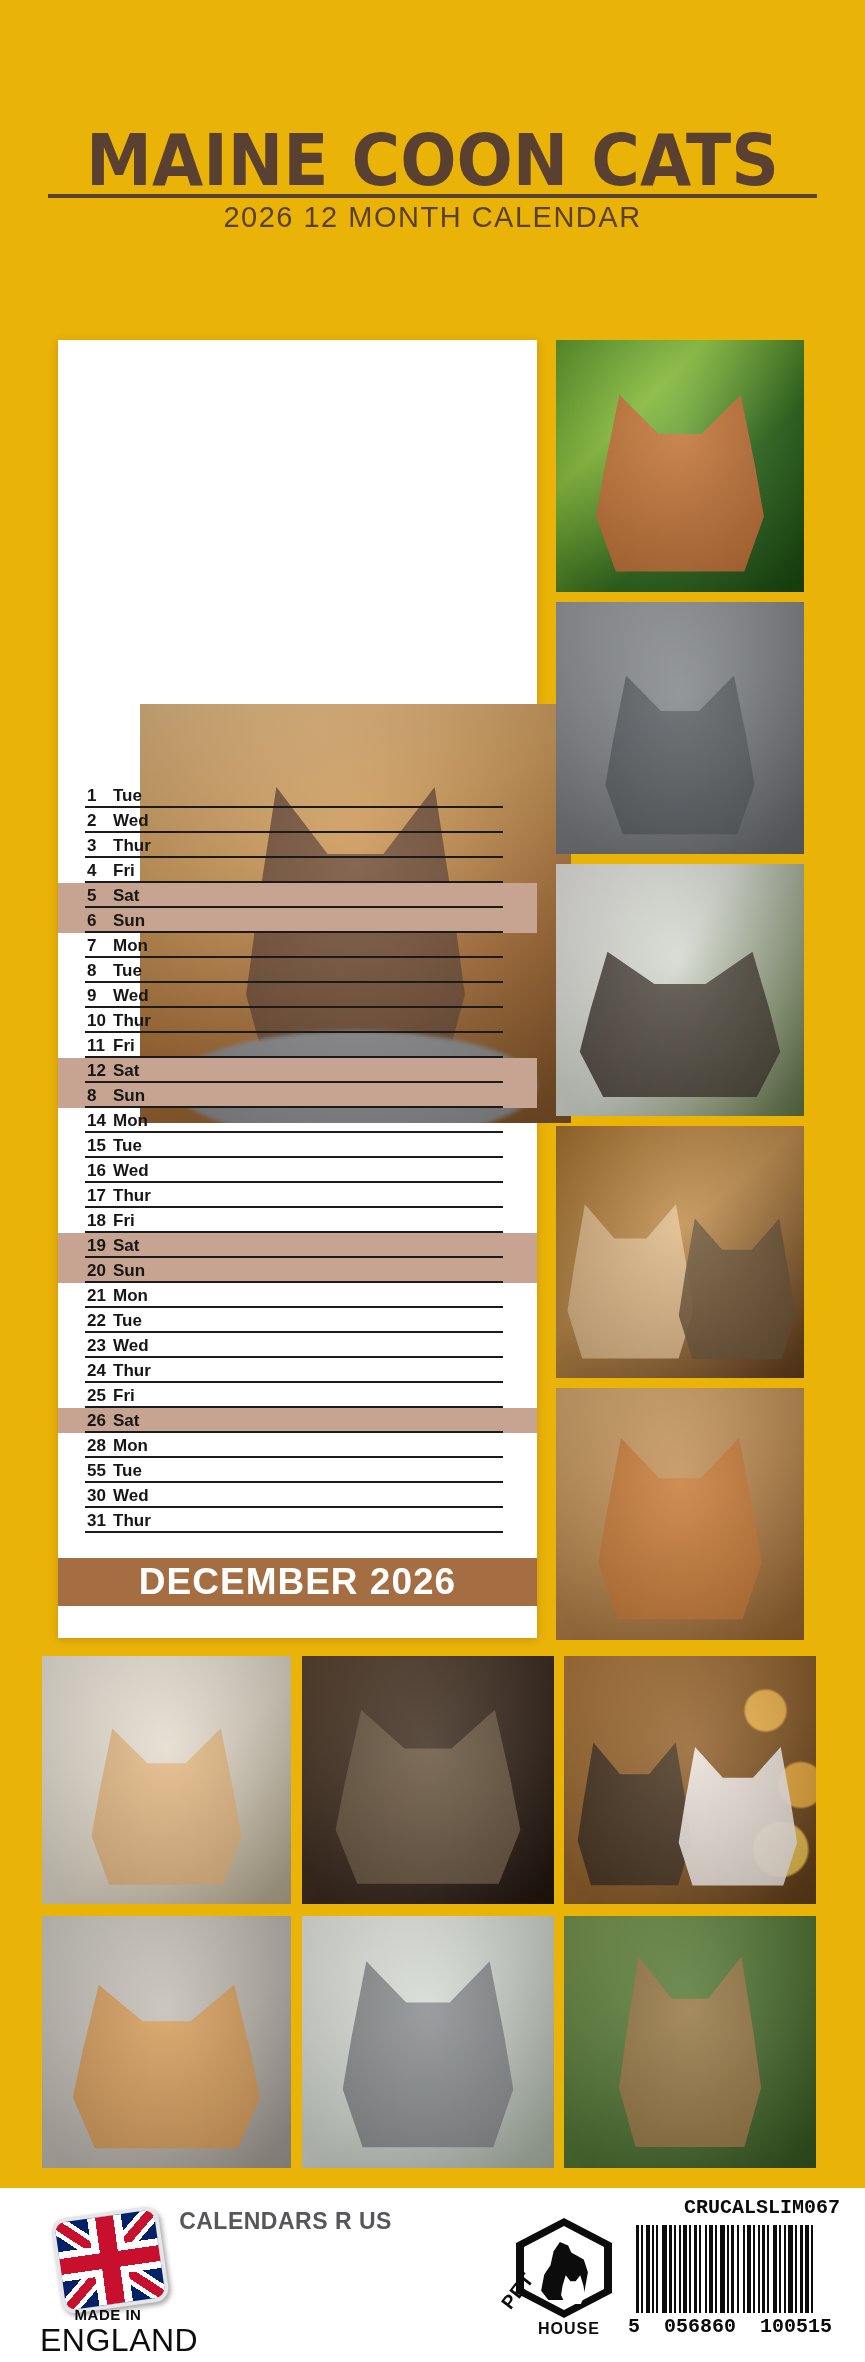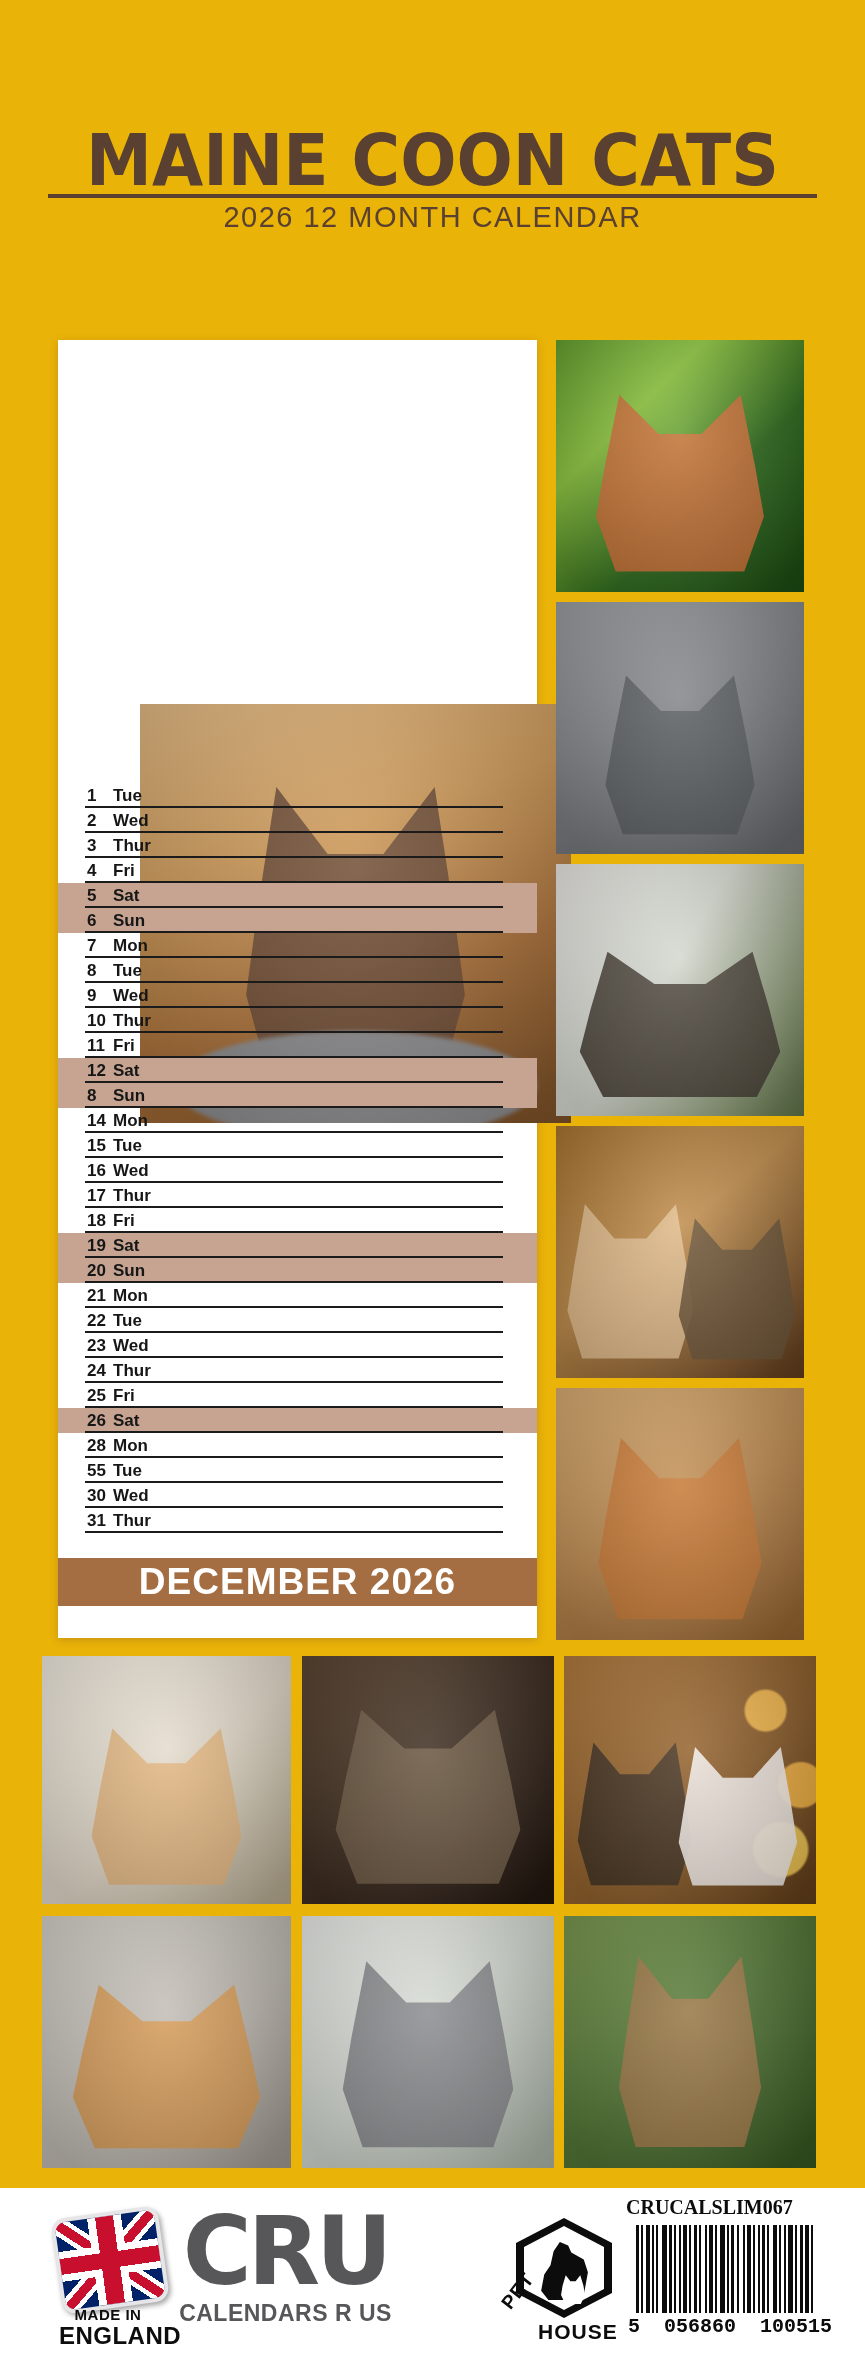--- a/index.html
+++ b/index.html
@@ -92,42 +92,42 @@
         linear-gradient(to right,transparent 41%,#C8102E 41% 59%,transparent 59%),
         linear-gradient(to bottom,transparent 41%,#C8102E 41% 59%,transparent 59%),
         linear-gradient(to right,transparent 33%,#ffffff 33% 67%,transparent 67%),
         linear-gradient(to bottom,transparent 33%,#ffffff 33% 67%,transparent 67%),
         linear-gradient(to bottom right,transparent 46.5%,#C8102E 46.5% 53.5%,transparent 53.5%),
         linear-gradient(to bottom left,transparent 46.5%,#C8102E 46.5% 53.5%,transparent 53.5%),
         linear-gradient(to bottom right,transparent 43%,#ffffff 43% 57%,transparent 57%),
         linear-gradient(to bottom left,transparent 43%,#ffffff 43% 57%,transparent 57%),
         #012169;}
   .made-in{position:absolute;left:0;top:118px;width:100%;font-size:15px;font-weight:700;letter-spacing:.5px;}
-  .england{position:absolute;left:0;top:134px;width:100%;font-size:24px;font-weight:700;letter-spacing:.5px;margin-left:12px;}
+  .england{position:absolute;left:0;top:134px;width:100%;font-size:32px;font-weight:400;letter-spacing:.5px;}
 
   .cru-block{position:absolute;left:178px;top:18px;width:215px;text-align:center;color:#57575a;}
   .cru-main{font-family:"DejaVu Sans","Liberation Sans",sans-serif;font-size:94px;line-height:.98;
             font-weight:900;letter-spacing:-4px;}
   .cru-sub{font-size:23px;font-weight:800;letter-spacing:.5px;margin-top:2px;white-space:nowrap;}
 
   .pethouse{position:absolute;left:512px;top:28px;width:104px;height:112px;color:#0c0c0c;}
   .hexagon{position:absolute;left:4px;top:2px;width:96px;height:100px;background:#0c0c0c;
            clip-path:polygon(50% 0,100% 25%,100% 75%,50% 100%,0 75%,0 25%);}
   .hexagon-inner{position:absolute;left:12px;top:10px;width:80px;height:84px;background:#ffffff;
            clip-path:polygon(50% 0,100% 25%,100% 75%,50% 100%,0 75%,0 25%);}
   .dog-sil{position:absolute;left:26px;top:26px;width:52px;height:58px;background:#0c0c0c;
            clip-path:polygon(42% 0,58% 6%,64% 18%,88% 30%,96% 52%,88% 92%,70% 100%,20% 100%,6% 84%,12% 56%,24% 40%,30% 16%);}
   .cat-sil{position:absolute;left:48px;top:58px;width:26px;height:30px;background:#ffffff;
            clip-path:polygon(10% 38%,22% 4%,40% 24%,60% 24%,78% 4%,90% 38%,96% 70%,80% 100%,20% 100%,4% 70%);}
   .pet-label{position:absolute;left:-14px;bottom:26px;font-size:19px;font-weight:900;
            transform:rotate(-52deg);letter-spacing:1px;}
-  .house-label{position:absolute;left:26px;top:104px;font-size:21px;font-weight:900;letter-spacing:1px;}
+  .house-label{position:absolute;left:26px;top:104px;font-size:16px;font-weight:900;letter-spacing:1px;}
 
   .barcode-block{position:absolute;left:626px;top:8px;width:214px;color:#0c0c0c;}
-  .sku{width:100%;text-align:left;font-family:Liberation Serif, serif;
+  .sku{width:100%;text-align:right;font-family:Liberation Mono, monospace;
        font-size:20px;font-weight:700;letter-spacing:0px;}
   .bars{position:relative;margin:6px 10px 0 10px;height:88px;display:flex;align-items:flex-start;}
   .bars .bar{background:#0c0c0c;height:100%;}
   .digits{display:flex;justify-content:space-between;padding:2px 8px 0 2px;
        font-family:"Liberation Mono","DejaVu Sans Mono",monospace;font-size:20px;font-weight:700;}
 </style>
 </head>
 <body>
 
 <div id="canvas">
@@ -338,21 +338,20 @@
 
   <div class="footer">
 
     <div class="made-block">
       <div class="uk-flag"></div>
       <div class="made-in">MADE IN</div>
       <div class="england">ENGLAND</div>
     </div>
 
     <div class="cru-block">
-      <div class="cru-main">CRU</div>
       <div class="cru-sub">CALENDARS R US</div>
     </div>
 
     <div class="pethouse">
       <div class="hexagon"></div>
       <div class="hexagon-inner"></div>
       <div class="dog-sil"></div>
       <div class="cat-sil"></div>
       <div class="pet-label">PET</div>
       <div class="house-label">HOUSE</div>

